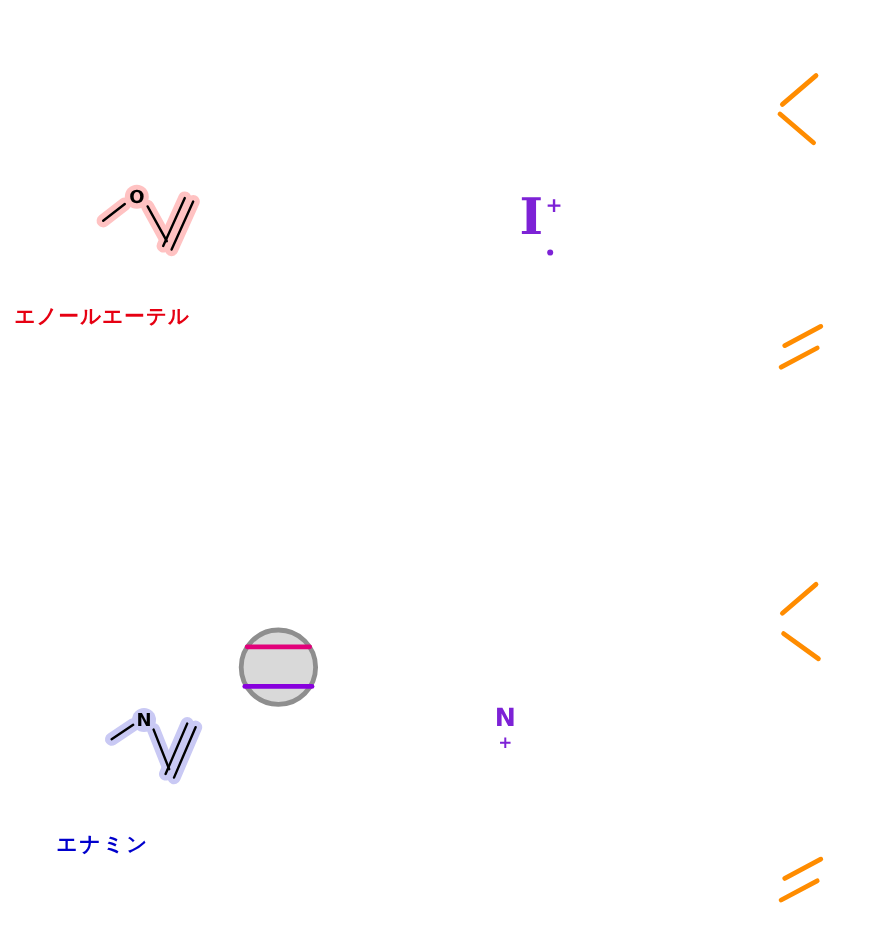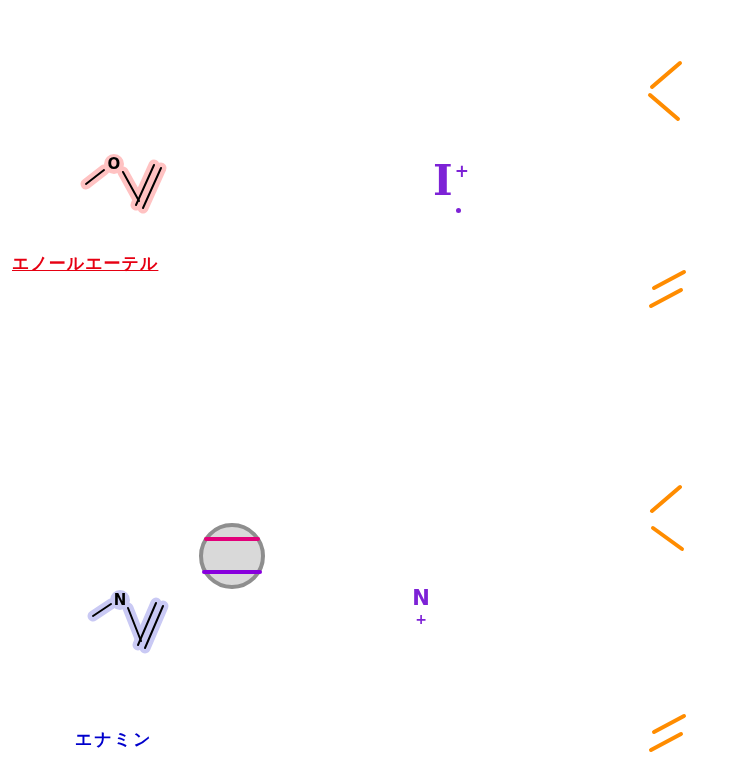--- a/index.html
+++ b/index.html
@@ -27,28 +27,26 @@
   .gray-circle{fill:var(--circle-fill,#d9d9d9);stroke:var(--circle-stroke,#8e8e8e);stroke-width:4;}
   .line-magenta{stroke:var(--magenta-line,#e2007a);stroke-width:4;stroke-linecap:round;}
   .line-purple{stroke:var(--purple-line,#8800dd);stroke-width:4;stroke-linecap:round;}
 
   
   .label-enol{
     position:absolute;left:12px;top:252px;
     color:var(--enol-label,#e60012);
     font-size:17px;font-weight:bold;letter-spacing:1px;
     white-space:nowrap;
-    text-decoration:underline;
   }
   .label-enamine{
-    position:absolute;left:47px;top:728px;
+    position:absolute;left:47px;top:692px;
     color:var(--enamine-label,#0000cc);
     font-size:17px;font-weight:bold;letter-spacing:2px;
     white-space:nowrap;
-    margin-left:28px;
   }
 
   
   .iodonium{
     position:absolute;left:433px;top:160px;
     color:var(--cation,#7d22d6);
     font-family:"DejaVu Serif",serif;
     font-size:42px;font-weight:bold;line-height:1;
   }
   .iodonium .ion-charge{

